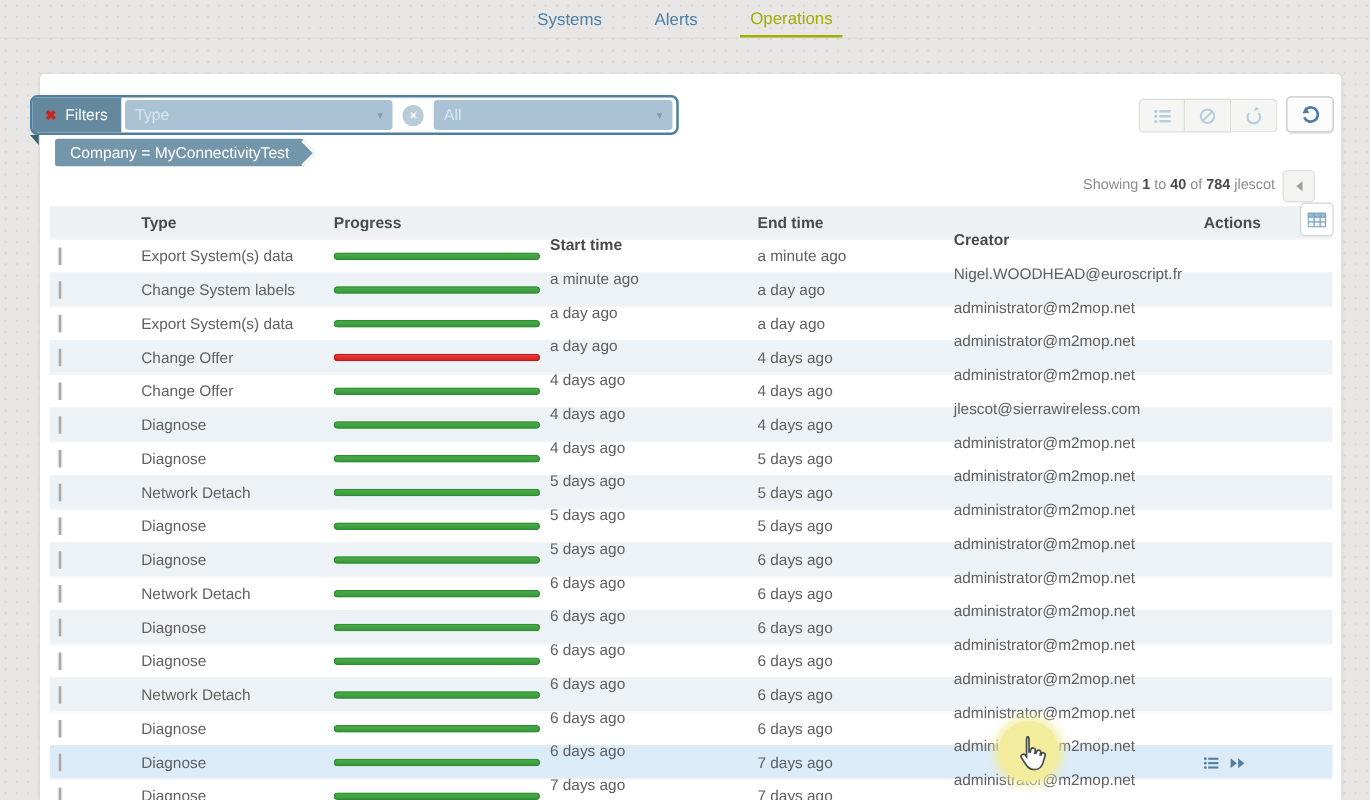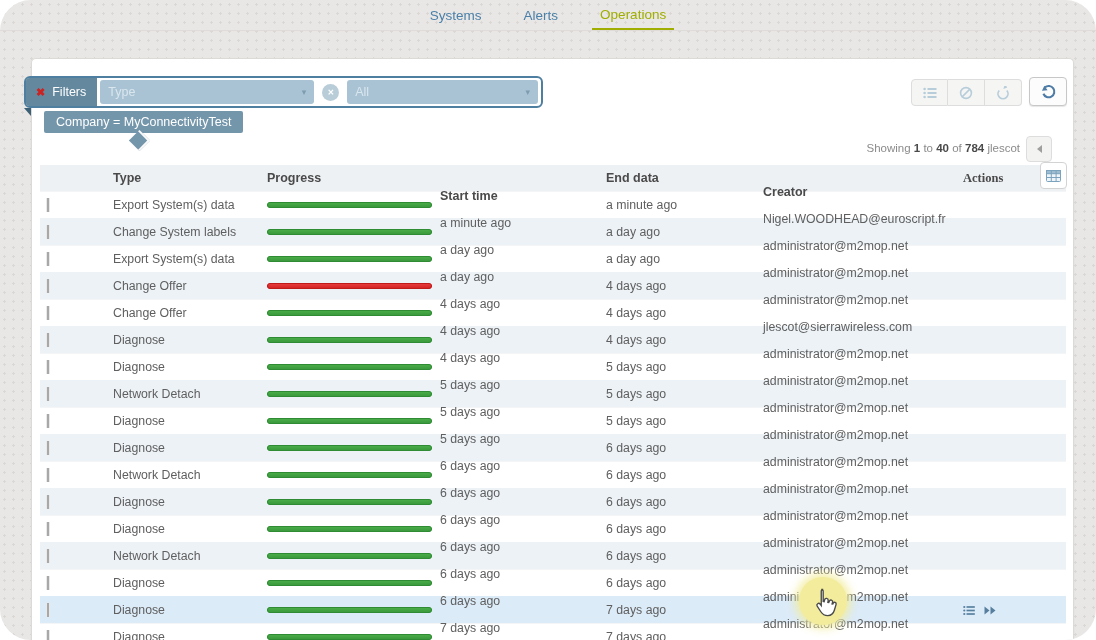--- a/index.html
+++ b/index.html
@@ -3,21 +3,20 @@
 <meta charset="utf-8">
 <style>
   * { margin:0; padding:0; box-sizing:border-box; }
   html,body { width:1096px; height:640px; }
   body { font-family:"Liberation Sans", sans-serif; }
   .screen {
     position:relative; width:1096px; height:640px; overflow:hidden;
     background-color:#e9e7e5;
     background-image:radial-gradient(#dad7d4 1px, transparent 1.2px);
     background-size:9px 9px;
-    border-radius:31px;
   }
   
   .topbar { position:absolute; left:0; top:0; width:1096px; height:31px;
     border-bottom:1px solid #dedbd8; display:flex; justify-content:center; }
   .tabs { display:flex; gap:26px; align-items:stretch; }
   .tab { font-size:13.5px; color:#4a7fa9; display:flex; align-items:center;
     padding:0 8px; cursor:pointer; }
   .tab.active { color:#9fae00; border-bottom:2px solid #9fae00; }
   
   .panel { position:absolute; left:31px; top:58px; width:1043px; height:590px;
@@ -37,21 +36,21 @@
     color:#d9e6ee; cursor:pointer; }
   .fselect .chev { margin-left:auto; color:#7e9cb0; font-size:9px; }
   .fselect.field { width:214px; margin-left:3px; }
   .fselect.value { flex:1; margin-right:3px; }
   .op-circle { width:17px; height:17px; border-radius:50%; background:#b9cdd9;
     margin:0 8px; display:flex; align-items:center; justify-content:center;
     color:#fff; font-size:8px; font-weight:bold; flex:0 0 auto; cursor:pointer; }
   .fold { position:absolute; left:24px; top:108px; width:0; height:0;
     border-right:7px solid #3c6075; border-bottom:8px solid transparent; z-index:4; }
   
-  .tag-row { position:absolute; left:44px; top:111px; display:flex; align-items:center; z-index:5;flex-direction:column; }
+  .tag-row { position:absolute; left:44px; top:111px; display:flex; align-items:center; z-index:5; }
   .tag { height:22px; line-height:22px; background:#7496ab; color:#fff;
     font-size:12.5px; padding:0 12px; border-radius:2px; }
   .tag-arrow { width:15px; height:15px; background:#7496ab;
     border-top:2px solid #fafafa; border-right:2px solid #fafafa;
     transform:rotate(45deg); margin-left:-8px; }
   
   .btn-group { position:absolute; left:911px; top:79px; display:flex; z-index:5; }
   .gbtn { width:37px; height:27px; background:#f5f5f4; border:1px solid #ddd;
     border-left:none; display:flex; align-items:center; justify-content:center; }
   .gbtn:first-child { border-left:1px solid #ddd; border-radius:4px 0 0 4px; }
@@ -80,21 +79,21 @@
     border-top:1px solid #f3f5f6; font-size:12.3px; color:#5f5f5f; cursor:pointer; }
   .trow.alt { background:#edf2f6; border-top-color:#edf2f6; }
   .trow.hovered { background:#dcebf8; border-top-color:#dcebf8; }
   .c { overflow:hidden; white-space:nowrap; }
   .c1 { width:65px; padding-left:7px; }
   .c2 { width:155px; padding-left:8px; }
   .c3 { width:172px; padding-left:7px; }
   .c4 { width:166px; padding-left:8px;margin-top:36px; }
   .c5 { width:157px; padding-left:8px; }
   .c6 { width:200px; padding-left:8px;margin-top:28px; }
-  .c7 { width:111px; padding-left:8px; display:flex; gap:9px; align-items:center;font-family:Liberation Serif, serif; }
+  .c7 { width:111px; padding-left:8px; display:flex; gap:9px; align-items:center; }
   .cb { width:13px; height:13px; border:1px solid #a8a8a8; border-radius:2px;
     background:linear-gradient(#fdfdfd,#ebebeb); box-shadow:0 0 0 1px #e9e9e9;
     cursor:pointer; }
   .pbar { width:165px; height:6px; border-radius:3px; overflow:hidden; }
   .pfill { height:100%; border-radius:3px; }
   .pfill.ok { background:linear-gradient(#4db04a,#36953a); box-shadow:inset 0 0 0 1px #2f8c34; }
   .pfill.err { background:linear-gradient(#ea4040,#cf1f1f); box-shadow:inset 0 0 0 1px #c01b1b; }
   .row-actions { display:flex; gap:9px; align-items:center; }
   
   .click-highlight { position:absolute; left:799px; top:577px; width:48px; height:48px;
@@ -193,21 +192,21 @@
       <line x1="0.5" y1="7.5" x2="14.5" y2="7.5" stroke="#7ba3bd"></line>
     </svg>
   </div>
 
   <div class="table">
     <div class="thead">
       <div class="c c1"></div>
       <div class="c c2">Type</div>
       <div class="c c3">Progress</div>
       <div class="c c4">Start time</div>
-      <div class="c c5">End data</div>
+      <div class="c c5">End time</div>
       <div class="c c6">Creator</div>
       <div class="c c7">Actions</div>
     </div>
     <div>
         <div class="trow">
       <div class="c c1"><span class="cb"></span></div>
       <div class="c c2 cell-type">Export System(s) data</div>
       <div class="c c3">
         <div class="pbar">
               <div class="pfill ok" style="width: 100%;"></div>

